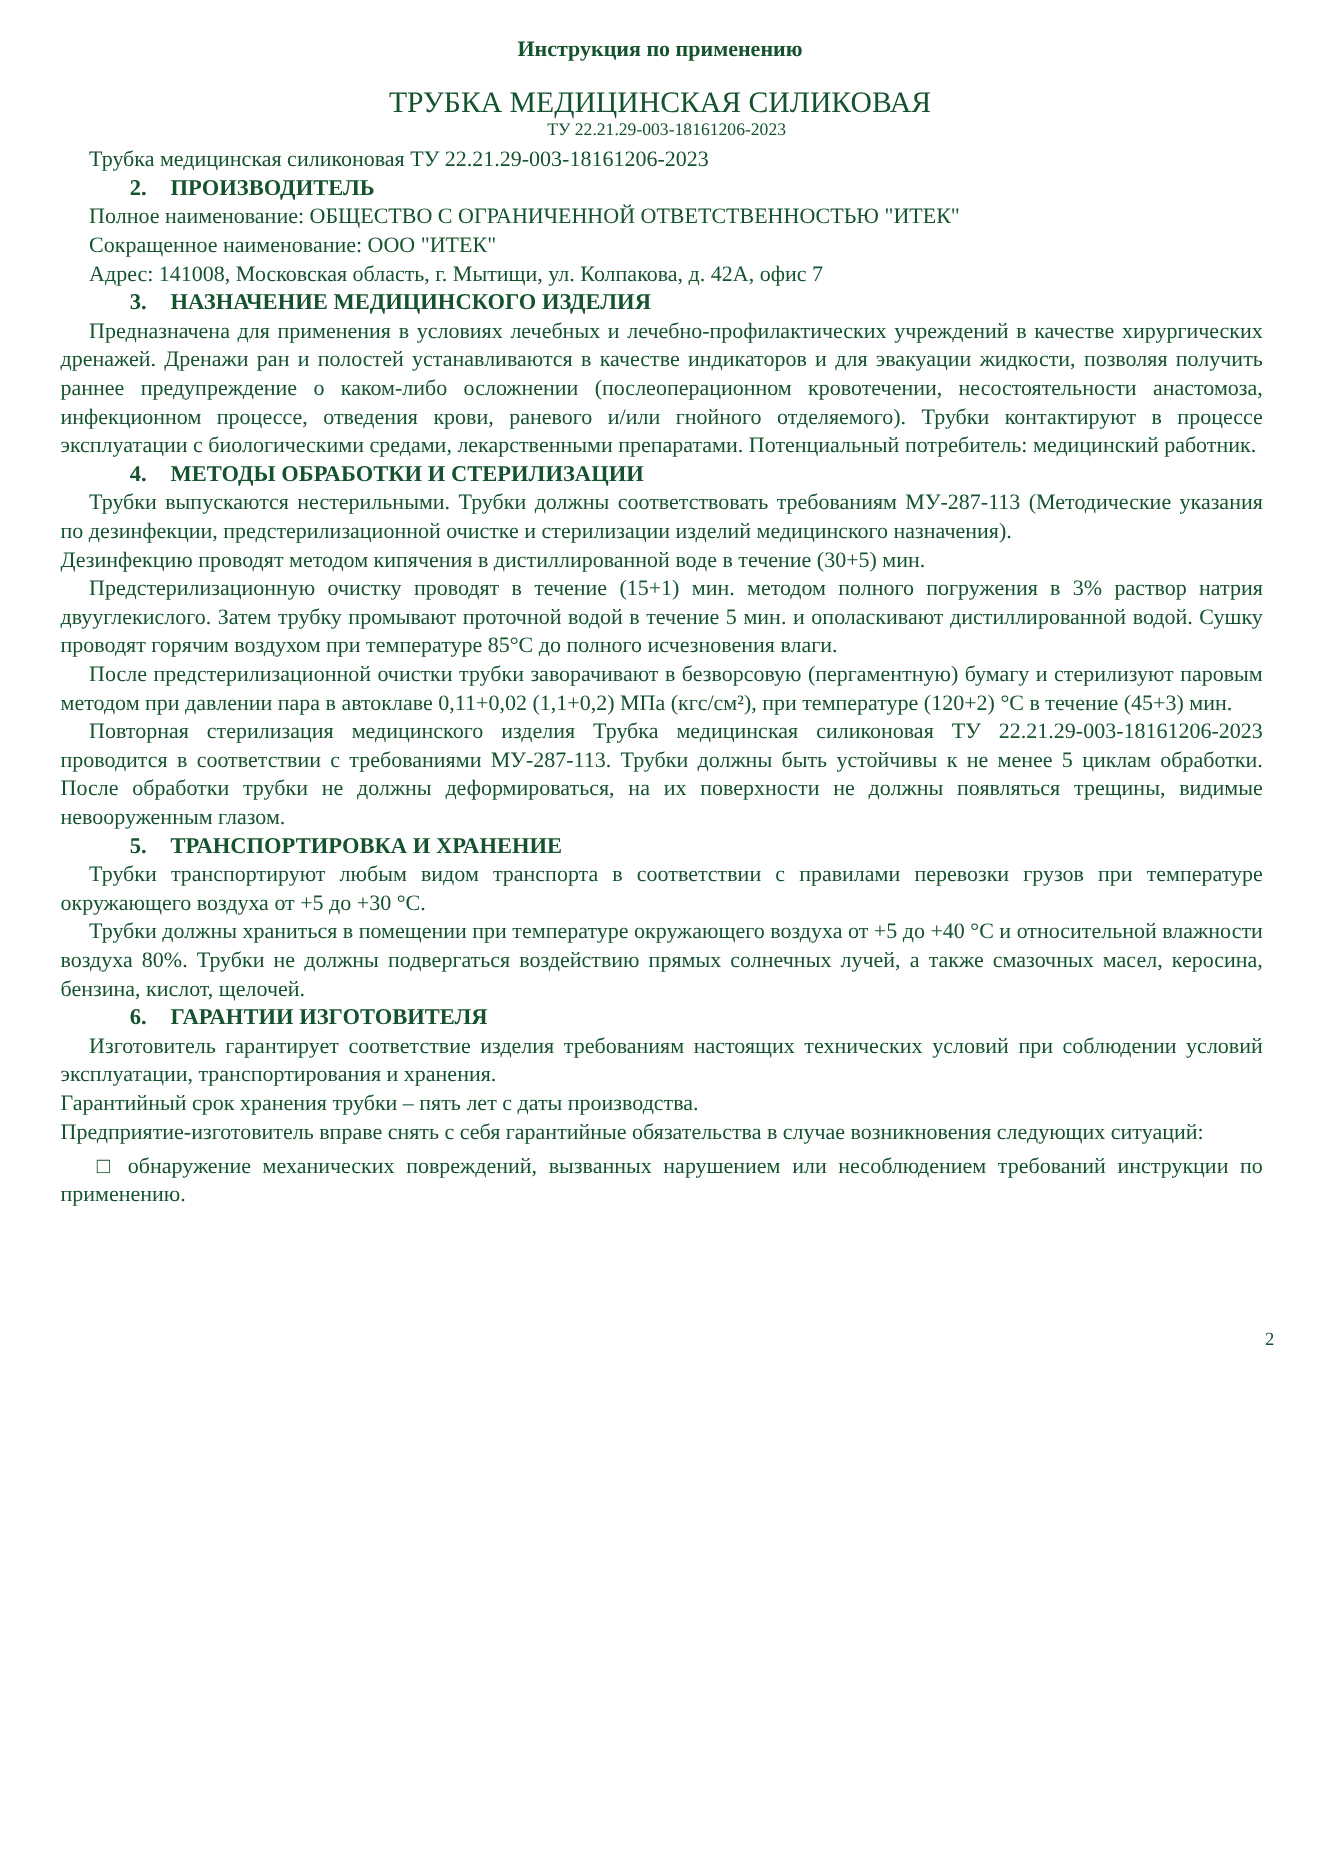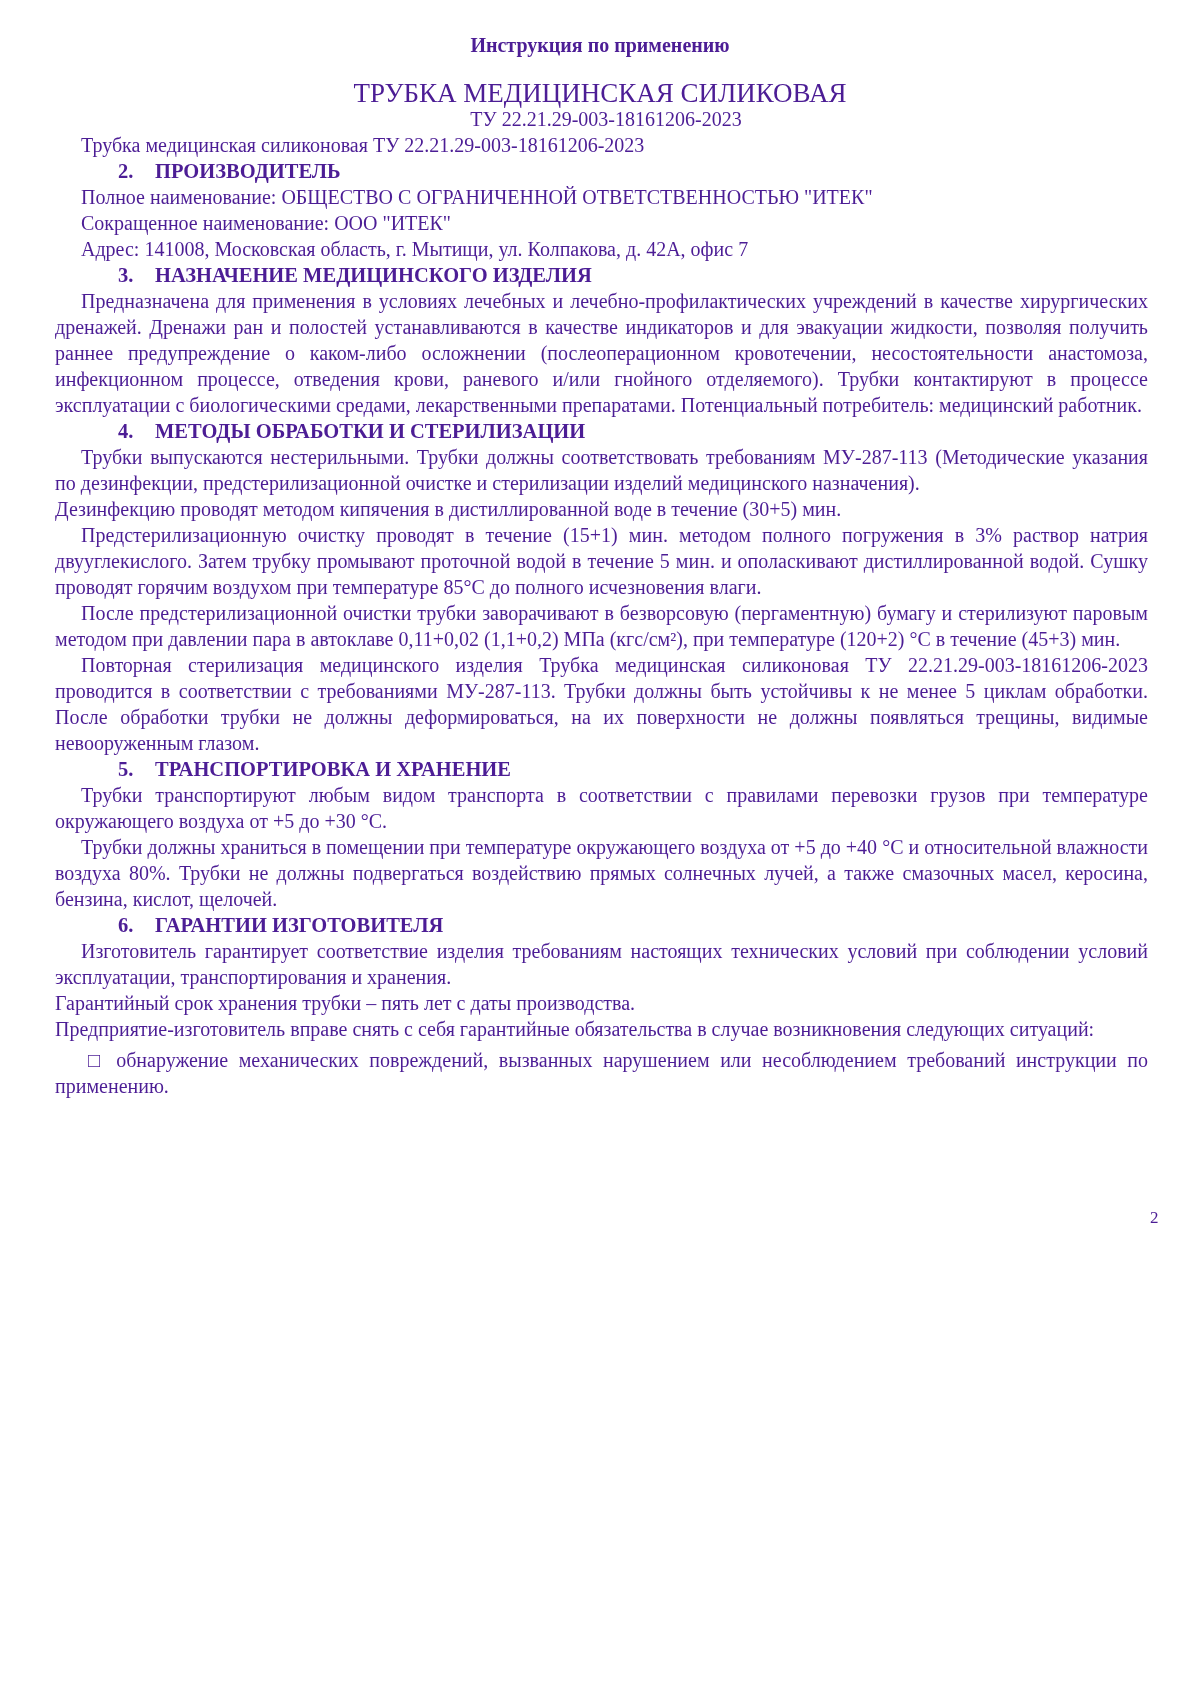--- a/index.html
+++ b/index.html
@@ -1,34 +1,34 @@
 <!DOCTYPE html>
 <html><head>
 <meta charset="utf-8">
 <style>
   html, body { margin: 0; padding: 0; background: #ffffff; }
   .page {
     position: relative;
     width: 1200px;
     height: 1697px;
     background: #ffffff;
-    color: #4c1d95;
+    color: #14532d;
     font-family: "Liberation Serif", "DejaVu Serif", serif;
     overflow: hidden;
     box-sizing: border-box;
   }
   .doc-header {
     padding-top: 32px;
     text-align: center;
     font-size: 20px;
     line-height: 26px;
   }
   .doc-header .t1 { font-weight: bold; }
   .doc-header .t2 { font-size: 27px; margin-top: 22px; }
-  .doc-header .t3 { font-size: 20px; padding-left: 12px; }
+  .doc-header .t3 { font-size: 16px; padding-left: 12px; }
   .doc-body {
     padding: 0 52px 0 55px;
     font-size: 20px;
     line-height: 26px;
   }
   .sec-heading {
     font-weight: bold;
     padding-left: 63px;
     font-size: 20.5px;
   }

